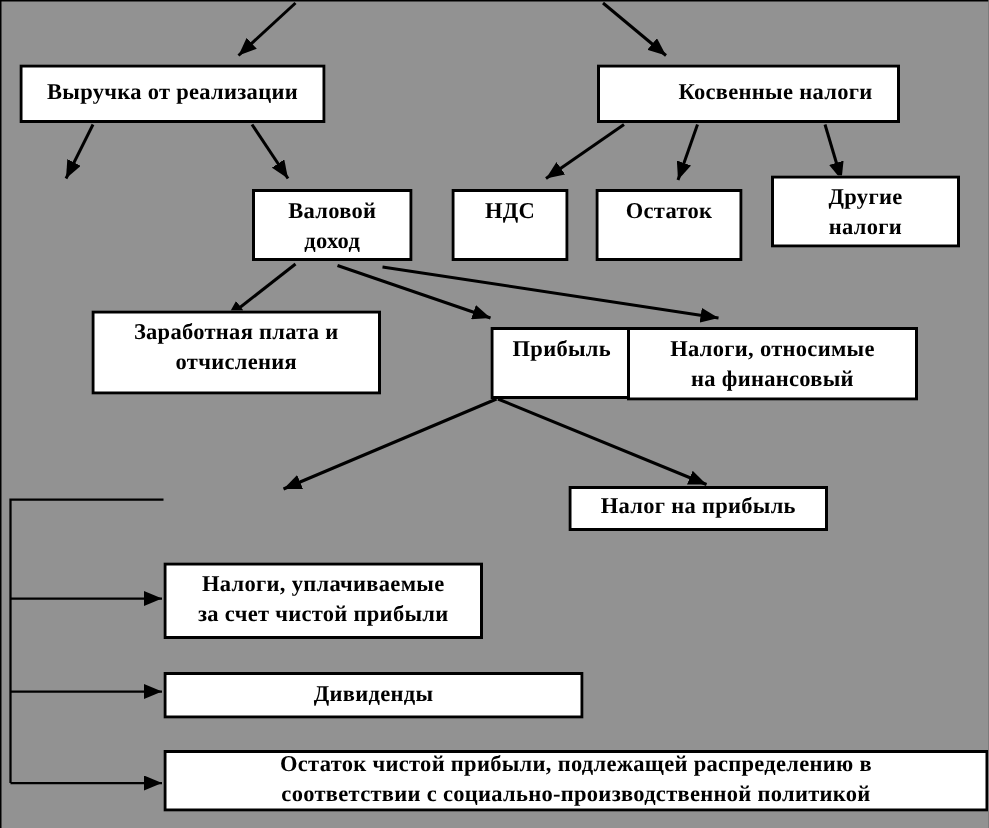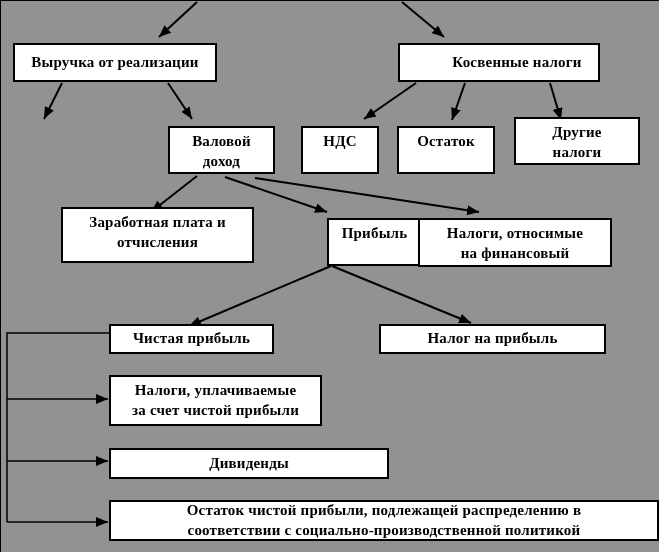--- a/index.html
+++ b/index.html
@@ -89,23 +89,22 @@
 налоги</div>
 
   <div class="box top" style="left:60px;top:206px;width:193px;height:56px;">Заработная плата и
 отчисления</div>
 
   <div class="box top" style="left:283px;top:217px;width:95px;height:48px;margin-left:43px;">Прибыль</div>
 
   <div class="box top" style="left:417px;top:217px;width:194px;height:49px;">Налоги, относимые
 на финансовый</div>
 
-  <div class="box" style="left:108px;top:323px;width:165px;height:30px;">Чистая прибыль</div>
 
-  <div class="box" style="left:378px;top:323px;width:227px;height:30px;">Налог на прибыль</div>
+  <div class="box" style="left:378px;top:323px;width:173px;height:30px;">Налог на прибыль</div>
 
   <div class="box" style="left:108px;top:374px;width:213px;height:51px;">Налоги, уплачиваемые
 за счет чистой прибыли</div>
 
   <div class="box" style="left:108px;top:447px;width:280px;height:31px;">Дивиденды</div>
 
   <div class="box" style="left:108px;top:499px;width:550px;height:41px;">Остаток чистой прибыли, подлежащей распределению в
 соответствии с социально-производственной политикой</div>
 
 </div>

